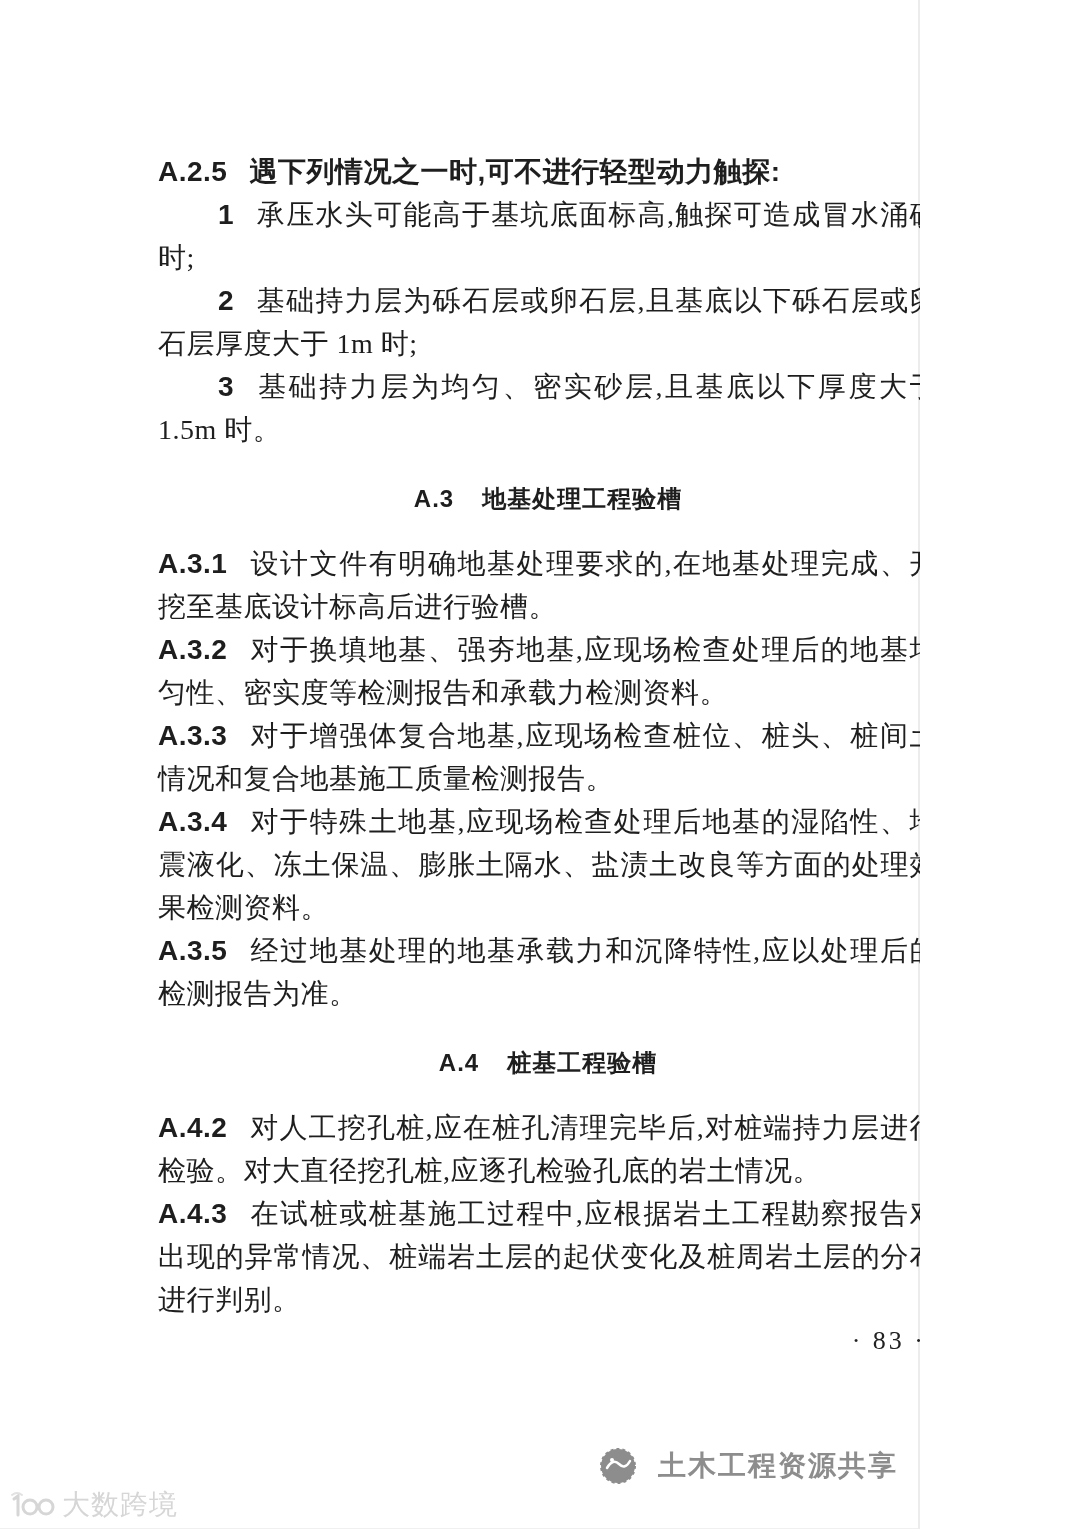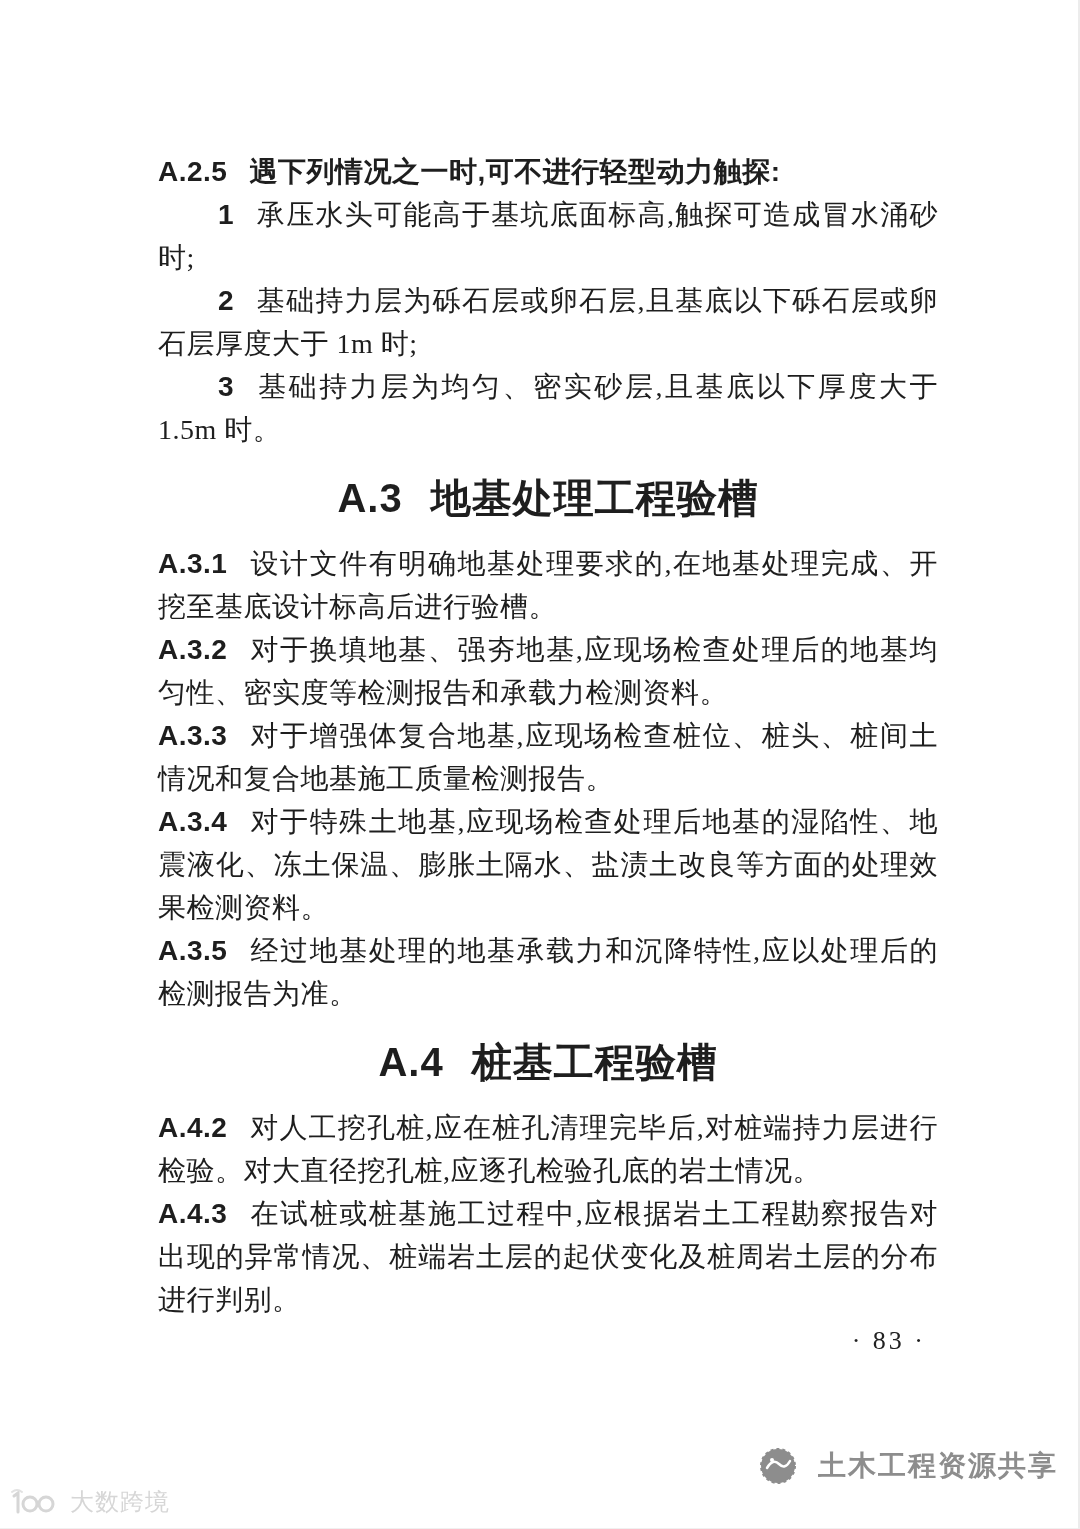--- a/index.html
+++ b/index.html
@@ -1,18 +1,18 @@
 <!DOCTYPE html>
 <html><head>
 <meta charset="utf-8">
 <style>
   html, body { margin: 0; padding: 0; background: #ffffff; }
   .page {
     position: relative;
-    width: 1080px;
+    width: 920px;
     height: 1529px;
     background: #ffffff;
     overflow: hidden;
     font-family: "Liberation Serif", "DejaVu Serif", serif;
     color: #1e1e1e;
     box-shadow: inset -2px 0 0 #ececec, inset 0 -1px 0 #f0f0f0;
   }
   .content {
     position: absolute;
     left: 158px;
@@ -31,21 +31,21 @@
     font-family: "Liberation Sans", "DejaVu Sans", sans-serif;
     font-weight: 700;
     margin-right: 22px;
   }
   .emph {
     font-family: "Liberation Sans", "DejaVu Sans", sans-serif;
     font-weight: 700;
   }
   h2.sec {
     font-family: "Liberation Sans", "DejaVu Sans", sans-serif;
-    font-size: 40px;
+    font-size: 24px;
     font-weight: 700;
     text-align: center;
     margin: 26px 0 22px 0;
     letter-spacing: 1px;
     line-height: 43px;
   }
   h2.sec .sec-num { margin-right: 28px; }
   .pagenum {
     margin-top: 5px;
     font-size: 26px;
@@ -67,24 +67,24 @@
     font-size: 28px;
     letter-spacing: 2px;
     white-space: nowrap;
   }
   .wm-left {
     position: absolute;
     left: 8px;
     top: 1486px;
     display: flex;
     align-items: center;
-    gap: 14px;
+    gap: 6px;
     color: #d6d6d6;
     font-family: Liberation Sans, sans-serif;
-    font-size: 24px;
+    font-size: 28px;
     letter-spacing: 1px;
     white-space: nowrap;
   }
   .icon-wrap { display: inline-flex; align-items: center; }
 </style>
 </head>
 <body>
 
 <div class="page">
 

